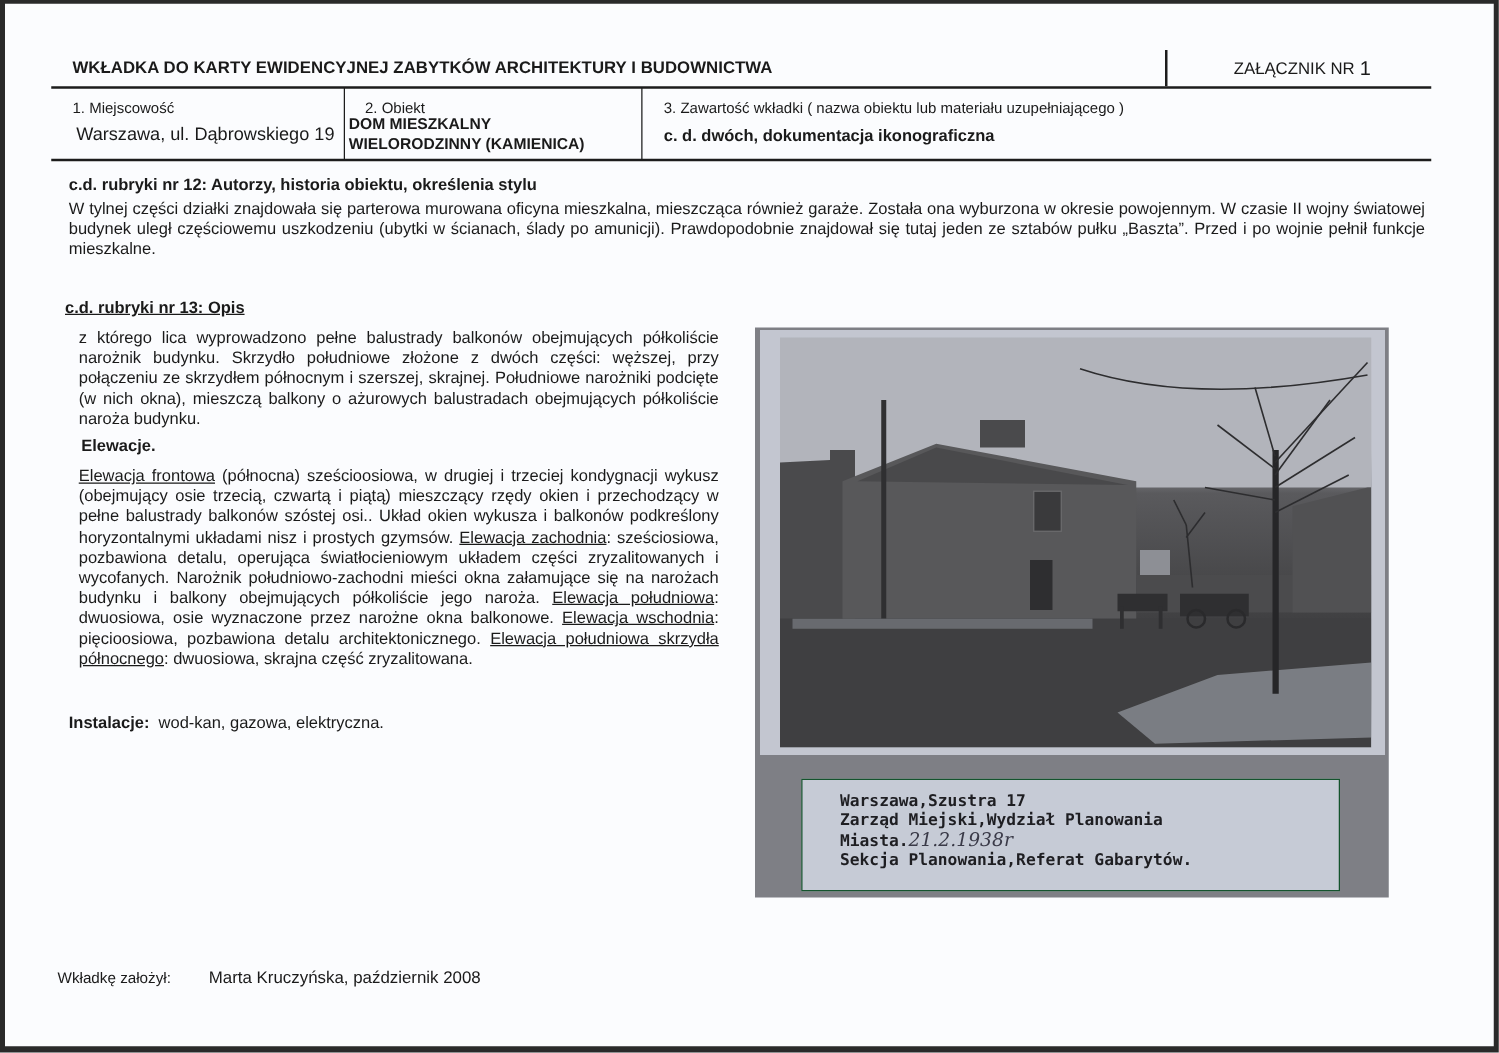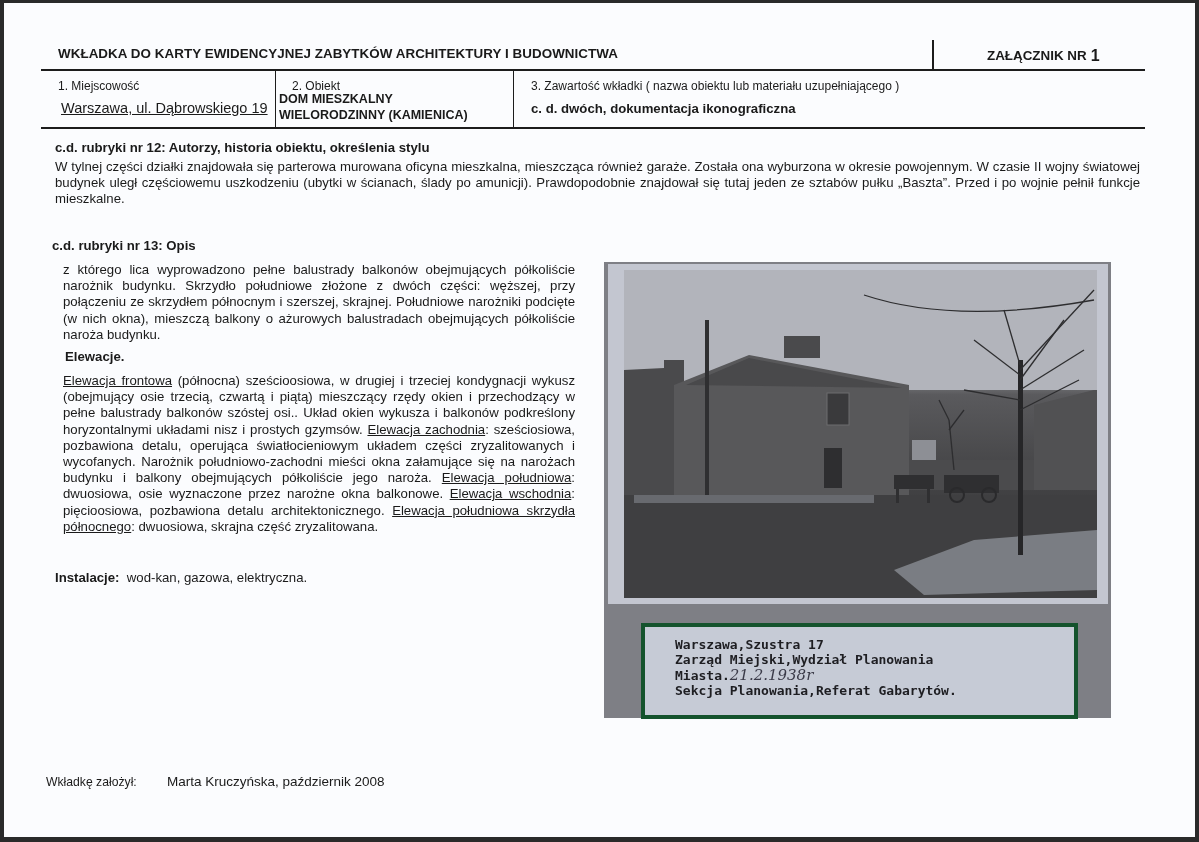--- a/index.html
+++ b/index.html
@@ -10,21 +10,21 @@
   }
   .page {
     position:absolute; left:4px; top:3px; width:1191px; height:834px;
     background:#fbfcfe;
   }
   .abs { position:absolute; }
   .hline { position:absolute; background:#1c1c1c; height:2px; }
   .vline { position:absolute; background:#1c1c1c; width:1px; }
 
   .doc-title { left:54px; top:43px; font-size:13.4px; font-weight:bold; letter-spacing:0.05px; }
-  .annex { left:983px; top:43px; font-size:13.4px; font-weight:bold; }
+  .annex { left:983px; top:43px; font-size:13.4px; font-weight:normal; }
   .annex .num { font-size:16px; margin-left:4px; position:relative; top:1px; }
 
   .cell-label { font-size:12px; }
   .cell-value { font-size:14.5px; }
   .cell-bold { font-size:12.5px; font-weight:bold; text-align:left; line-height:16px; }
   .cell-bold-left { font-size:13.2px; font-weight:bold; }
 
   .sec-head { font-size:13.2px; font-weight:bold; }
   .para { font-size:13.2px; line-height:16.2px; text-align:justify; }
   .para u { text-decoration:underline; }
@@ -36,21 +36,21 @@
     position:absolute; left:4px; top:2px; width:500px; height:340px; background:#c3c6d0;
   }
   .photo {
     position:absolute; left:16px; top:6px; width:473px; height:328px;
     background:linear-gradient(180deg,#b4b6bd 0%,#a9abb2 28%,#5a5a5d 38%,#454547 62%,#3c3c3e 75%,#4a4b4e 88%,#8f9298 100%);
     overflow:hidden;
   }
   .photo svg { position:absolute; left:0; top:0; }
   .label-card {
     position:absolute; left:37px; top:361px; width:429px; height:88px;
-    background:#c6cbd6; border:4px solid #14532d;
+    background:#c6cbd6; border:1px solid #14532d;
   }
   .label-text {
     position:absolute; left:30px; top:10px;
     font-family:"DejaVu Sans Mono", "Liberation Mono", monospace;
     font-weight:bold; font-size:13px; line-height:15.4px; color:#1e1e22; white-space:pre;
   }
   .handwritten { font-family:"DejaVu Serif", serif; font-style:italic; font-weight:normal; font-size:15px; color:#3a3a48; }
 
   .caption { left:600px; top:720px; width:524px; font-size:13.2px; line-height:24px; text-align:center; }
 
@@ -66,37 +66,37 @@
   <div class="vline" style="left:928px; top:37px; height:29px; width:2px;"></div>
   <div class="abs annex">
     <span>ZAŁĄCZNIK NR</span><span class="num">1</span>
   </div>
   <div class="hline" style="left:37px; top:66px; width:1104px;"></div>
 
   <div class="vline" style="left:271px; top:67px; height:58px;"></div>
   <div class="vline" style="left:509px; top:67px; height:58px;"></div>
 
   <div class="abs cell-label" style="left:54px; top:76px;">1. Miejscowość</div>
-  <div class="abs cell-value" style="left:57px; top:97px;text-decoration:underline;">Warszawa, ul. Dąbrowskiego 19</div>
+  <div class="abs cell-value" style="left:57px; top:97px;">Warszawa, ul. Dąbrowskiego 19</div>
 
   <div class="abs cell-label" style="left:288px; top:76px;">2. Obiekt</div>
   <div class="abs cell-bold" style="left:275px; top:88px; width:234px;">
     <div>DOM MIESZKALNY</div>
     <div>WIELORODZINNY (KAMIENICA)</div>
   </div>
 
   <div class="abs cell-label" style="left:527px; top:76px;text-align:center;">3. Zawartość wkładki ( nazwa obiektu lub materiału uzupełniającego )</div>
   <div class="abs cell-bold-left" style="left:527px; top:98px;">c. d. dwóch, dokumentacja ikonograficzna</div>
 
   <div class="hline" style="left:37px; top:124px; width:1104px;"></div>
 
   <div class="abs sec-head" style="left:51px; top:137px;">c.d. rubryki nr 12: Autorzy, historia obiektu, określenia stylu</div>
   <div class="abs para" style="left:51px; top:156px; width:1085px;">W tylnej części działki znajdowała się parterowa murowana oficyna mieszkalna, mieszcząca również garaże. Została ona wyburzona w okresie powojennym. W czasie II wojny światowej budynek uległ częściowemu uszkodzeniu (ubytki w ścianach, ślady po amunicji). Prawdopodobnie znajdował się tutaj jeden ze sztabów pułku „Baszta”. Przed i po wojnie pełnił funkcje mieszkalne.</div>
 
-  <div class="abs sec-head" style="left:48px; top:235px;">c.d. rubryki nr 13: Opis</div>
+  <div class="abs sec-head" style="left:48px; top:235px;text-decoration:underline;">c.d. rubryki nr 13: Opis</div>
   <div class="abs para" style="left:59px; top:259px; width:512px;">z którego lica wyprowadzono pełne balustrady balkonów obejmujących półkoliście narożnik budynku. Skrzydło południowe złożone z dwóch części: węższej, przy połączeniu ze skrzydłem północnym i szerszej, skrajnej. Południowe narożniki podcięte (w nich okna), mieszczą balkony o ażurowych balustradach obejmujących półkoliście naroża budynku.</div>
 
   <div class="abs sec-head" style="left:48px; top:346px;padding-left:13px;">Elewacje.</div>
 
   <div class="abs para" style="left:59px; top:370px; width:512px;">
     <u>Elewacja frontowa</u><span> (północna) sześcioosiowa, w drugiej i trzeciej kondygnacji wykusz (obejmujący osie trzecią, czwartą i piątą) mieszczący rzędy okien i przechodzący w pełne balustrady balkonów szóstej osi.. Układ okien wykusza i balkonów podkreślony horyzontalnymi układami nisz i prostych gzymsów. </span><u>Elewacja zachodnia</u><span>: sześciosiowa, pozbawiona detalu, operująca światłocieniowym układem części zryzalitowanych i wycofanych. Narożnik południowo-zachodni mieści okna załamujące się na narożach budynku i balkony obejmujących półkoliście jego naroża. </span><u>Elewacja południowa</u><span>: dwuosiowa, osie wyznaczone przez narożne okna balkonowe. </span><u>Elewacja wschodnia</u><span>: pięcioosiowa, pozbawiona detalu architektonicznego. </span><u>Elewacja południowa skrzydła północnego</u><span>: dwuosiowa, skrajna część zryzalitowana.</span>
   </div>
 
   <div class="abs para" style="left:51px; top:567px;">
     <b>Instalacje:</b>&nbsp;

